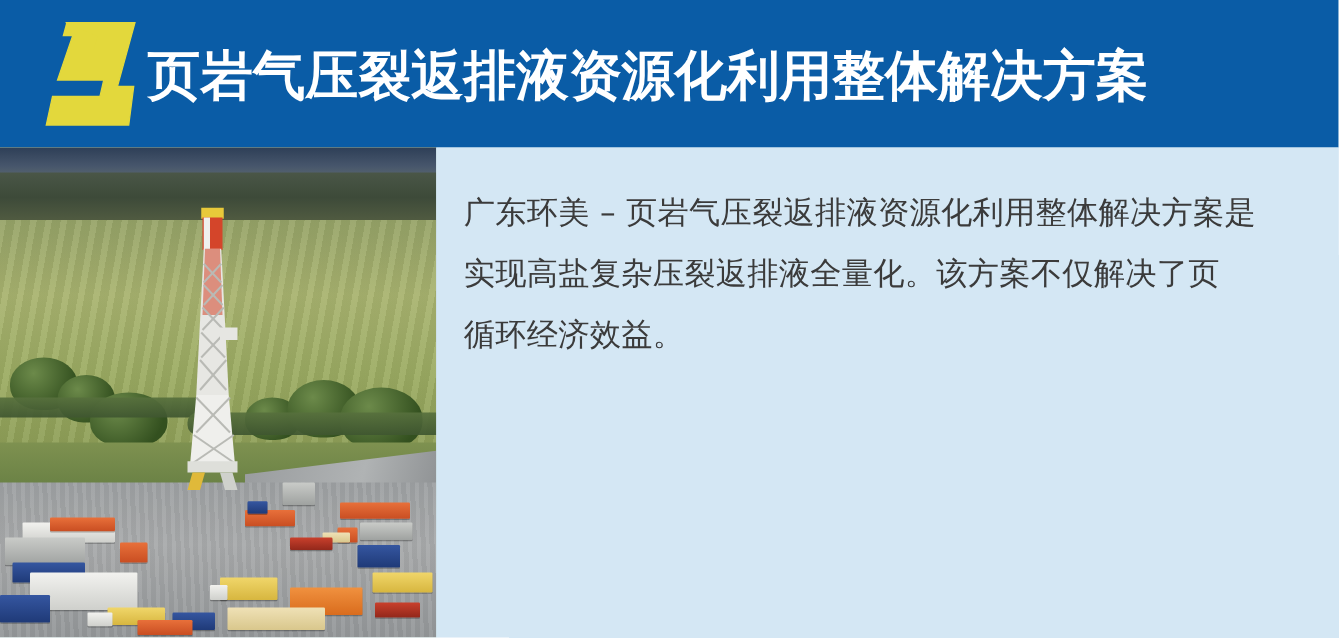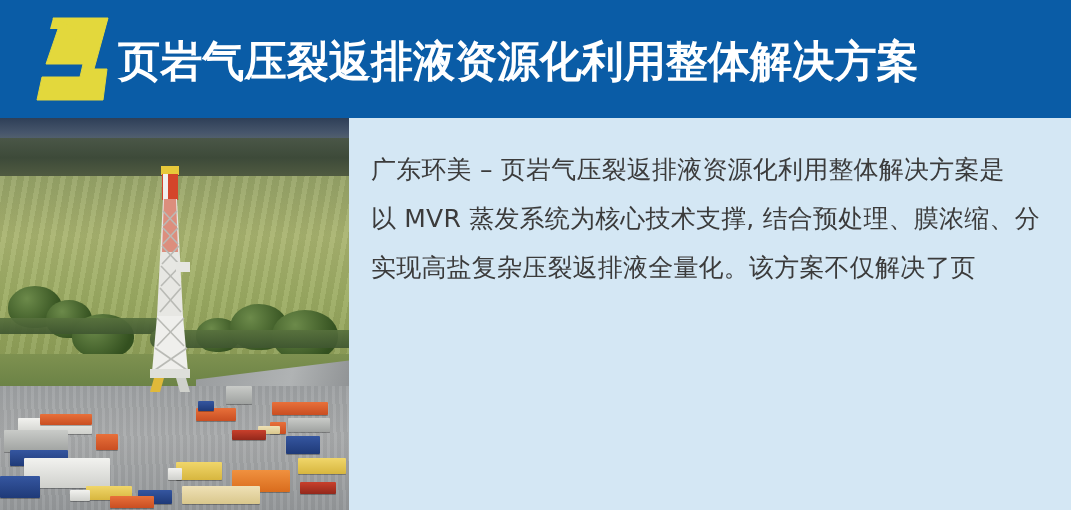--- a/index.html
+++ b/index.html
@@ -277,18 +277,18 @@
     <div class="ph-layer box b-cr" style="left:182px; top:368px; width:78px; height:18px;"></div>
     <div class="ph-layer box b-ye" style="left:298px; top:340px; width:48px; height:16px;"></div>
     <div class="ph-layer box b-rd" style="left:300px; top:364px; width:36px; height:12px;"></div>
     <div class="ph-layer box b-bl" style="left:138px; top:372px; width:34px; height:14px;"></div>
     <div class="ph-layer box b-or" style="left:110px; top:378px; width:44px; height:12px;"></div>
   </div>
 
   <div id="panel">
     <div id="body-text">
       <p>广东环美 – 页岩气压裂返排液资源化利用整体解决方案是</p>
-      <p>以 MVR 蒸发系统为核心技术支撑, 结合预处理、膜浓缩、分</p>
       <p>实现高盐复杂压裂返排液全量化。该方案不仅解决了页</p>
+      <p>循环经济效益。</p>
     </div>
   </div>
 
 </div>
 
 </body></html>

